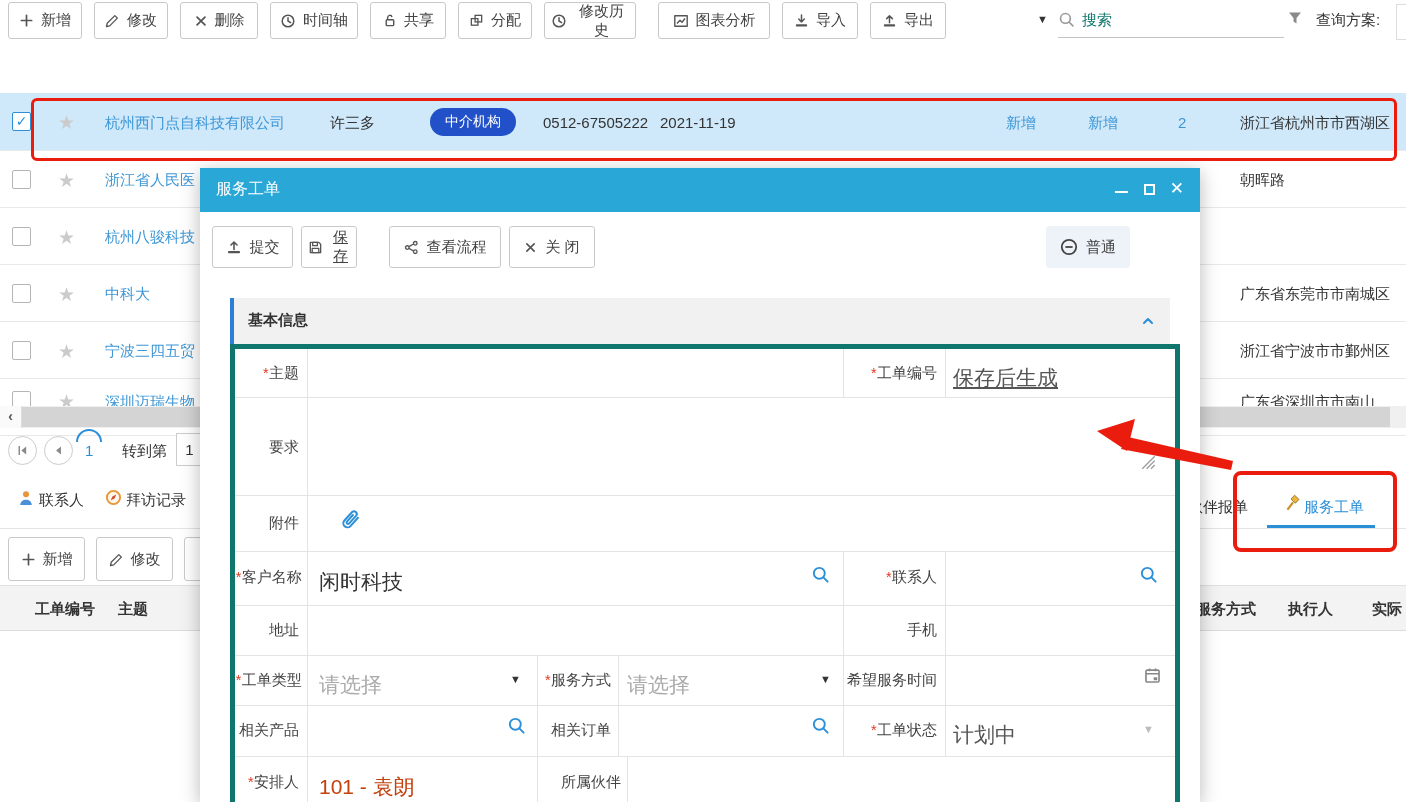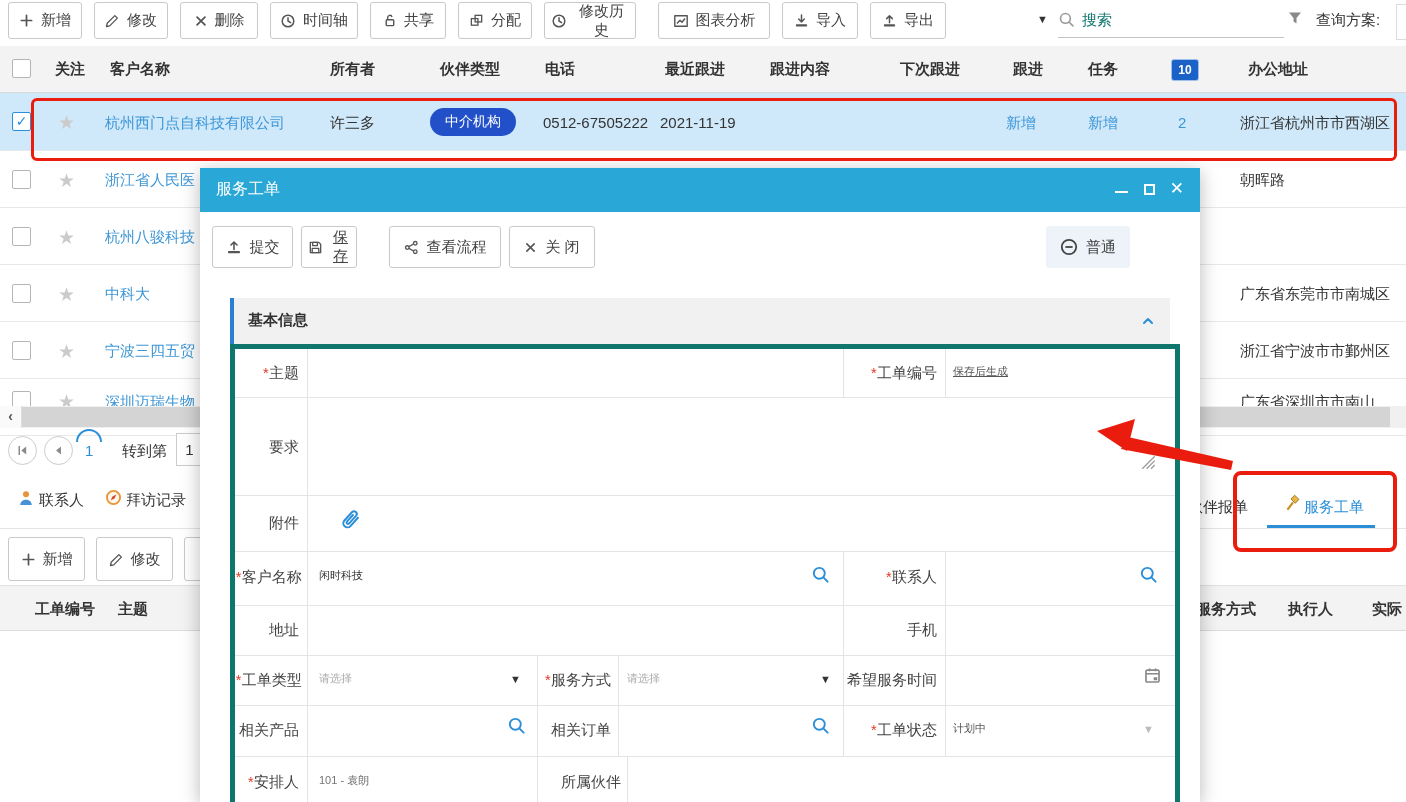--- a/index.html
+++ b/index.html
@@ -44,21 +44,21 @@
   #modal{position:absolute;left:200px;top:168px;width:1000px;height:634px;background:#fff;
          box-shadow:0 4px 18px rgba(0,0,0,.28);z-index:10;}
   #mtitle{position:absolute;left:0;top:0;width:100%;height:44px;background:#29a8d8;box-sizing:border-box;}
   .mbtn{position:absolute;top:58px;height:42px;display:flex;align-items:center;justify-content:center;gap:8px;
         background:#fff;border:1px solid #c9c9c9;border-radius:3px;font-size:15px;color:#444;box-sizing:border-box;}
   .form{position:absolute;left:30px;top:176px;width:940px;height:456px;border:5px solid #0f766e;box-sizing:content-box;}
   .hline{position:absolute;left:0;width:940px;height:1px;background:#e4e4e4;}
   .vline{position:absolute;width:1px;background:#e4e4e4;}
   .flabel{position:absolute;font-size:15px;color:#444;text-align:right;white-space:nowrap;}
   .req{color:#e03b24;margin-right:1px;}
-  .fval{position:absolute;font-size:11px;white-space:nowrap;}
+  .fval{position:absolute;font-size:21px;white-space:nowrap;}
   .ph{color:#aaa;}
   .caret{position:absolute;font-size:11px;color:#333;}
   
   .redbox{position:absolute;border:3px solid #ea1c0d;border-radius:6px;z-index:20;pointer-events:none;}
 </style>
 </head>
 <body>
 
 <div id="app">
 
@@ -138,35 +138,20 @@
       </svg>
     <span class="abs" style="left:1082px;top:11px;color:#0f766e;">搜索</span>
     <div class="abs" style="left:1058px;top:37px;width:226px;height:1px;background:#c3c3c3;"></div>
     <svg class="abs" style="left:1287px;top:10px;" width="16" height="16" viewBox="0 0 16 16">
         <path d="M2 2.5h12L9.5 8v5.5l-3-2V8z" fill="#8a8a8a"></path>
       </svg>
     <span class="abs" style="left:1316px;top:11px;color:#333;">查询方案:</span>
     <div class="abs" style="left:1396px;top:4px;width:14px;height:34px;border:1px solid #ddd;background:#fff;"></div>
   </div>
 
-  <div class="thead">
-    <div class="cb abs" style="left:12px;top:13px;"></div>
-    <span class="th" style="left:55px;">关注</span>
-    <span class="th" style="left:110px;">客户名称</span>
-    <span class="th" style="left:330px;">所有者</span>
-    <span class="th" style="left:440px;">伙伴类型</span>
-    <span class="th" style="left:545px;">电话</span>
-    <span class="th" style="left:665px;">最近跟进</span>
-    <span class="th" style="left:770px;">跟进内容</span>
-    <span class="th" style="left:900px;">下次跟进</span>
-    <span class="th" style="left:1013px;">跟进</span>
-    <span class="th" style="left:1088px;">任务</span>
-    <span class="badge10" style="left:1172px;top:14px;">10</span>
-    <span class="th" style="left:1248px;">办公地址</span>
-  </div>
 
   <div class="row sel" style="top:93px;height:58px;">
     <div class="cb on abs" style="left:12px;top:19px;">✓</div>
     <span class="star" style="left:58px;top:20px;">★</span>
     <span class="celltxt link" style="left:105px;top:21px;">杭州西门点自科技有限公司</span>
     <span class="celltxt" style="left:330px;top:21px;">许三多</span>
     <span class="pill" style="left:430px;top:15px;">中介机构</span>
     <span class="celltxt" style="left:543px;top:21px;">0512-67505222</span>
     <span class="celltxt" style="left:660px;top:21px;">2021-11-19</span>
     <span class="celltxt link" style="left:1006px;top:21px;">新增</span>
@@ -409,21 +394,21 @@
       <span class="flabel" style="left:306px;top:372px;width:70px;">相关订单</span>
       <svg class="abs" style="left:576px;top:367px;" width="19" height="19" viewBox="0 0 16 16" fill="none" stroke="#2b8fd8" stroke-width="1.6" stroke-linecap="round">
           <circle cx="7" cy="7" r="4.6"></circle>
           <path d="M10.4 10.4L14 14"></path>
         </svg>
       <span class="flabel" style="left:612px;top:372px;width:90px;"><i class="req">*</i><span>工单状态</span></span>
       <span class="fval" style="left:718px;top:372px;color:#555;">计划中</span>
       <span class="caret" style="left:908px;top:374px;color:#bbb;">▼</span>
 
       <span class="flabel" style="left:0;top:424px;width:64px;"><i class="req">*</i><span>安排人</span></span>
-      <span class="fval" style="left:84px;top:424px;color:#737373;text-align:right;">101 - 袁朗</span>
+      <span class="fval" style="left:84px;top:424px;color:#c2410c;text-align:right;">101 - 袁朗</span>
       <span class="flabel" style="left:306px;top:424px;width:80px;">所属伙伴</span>
       <div class="abs" style="left:393px;top:408px;width:546px;height:47px;"></div>
     </div>
   </div>
 
   <div class="redbox" style="left:31px;top:98px;width:1360px;height:57px;"></div>
   <div class="redbox" style="left:1233px;top:471px;width:156px;height:73px;border-width:4px;border-radius:8px;"></div>
   <svg class="abs" style="left:0;top:0;z-index:21;pointer-events:none;" width="1406" height="802" viewBox="0 0 1406 802">
     <polygon points="1128,437 1233,461 1231,470 1121,449" fill="#ea1c0d"></polygon>
     <polygon points="1097,431 1135,419 1127,451" fill="#ea1c0d"></polygon>

